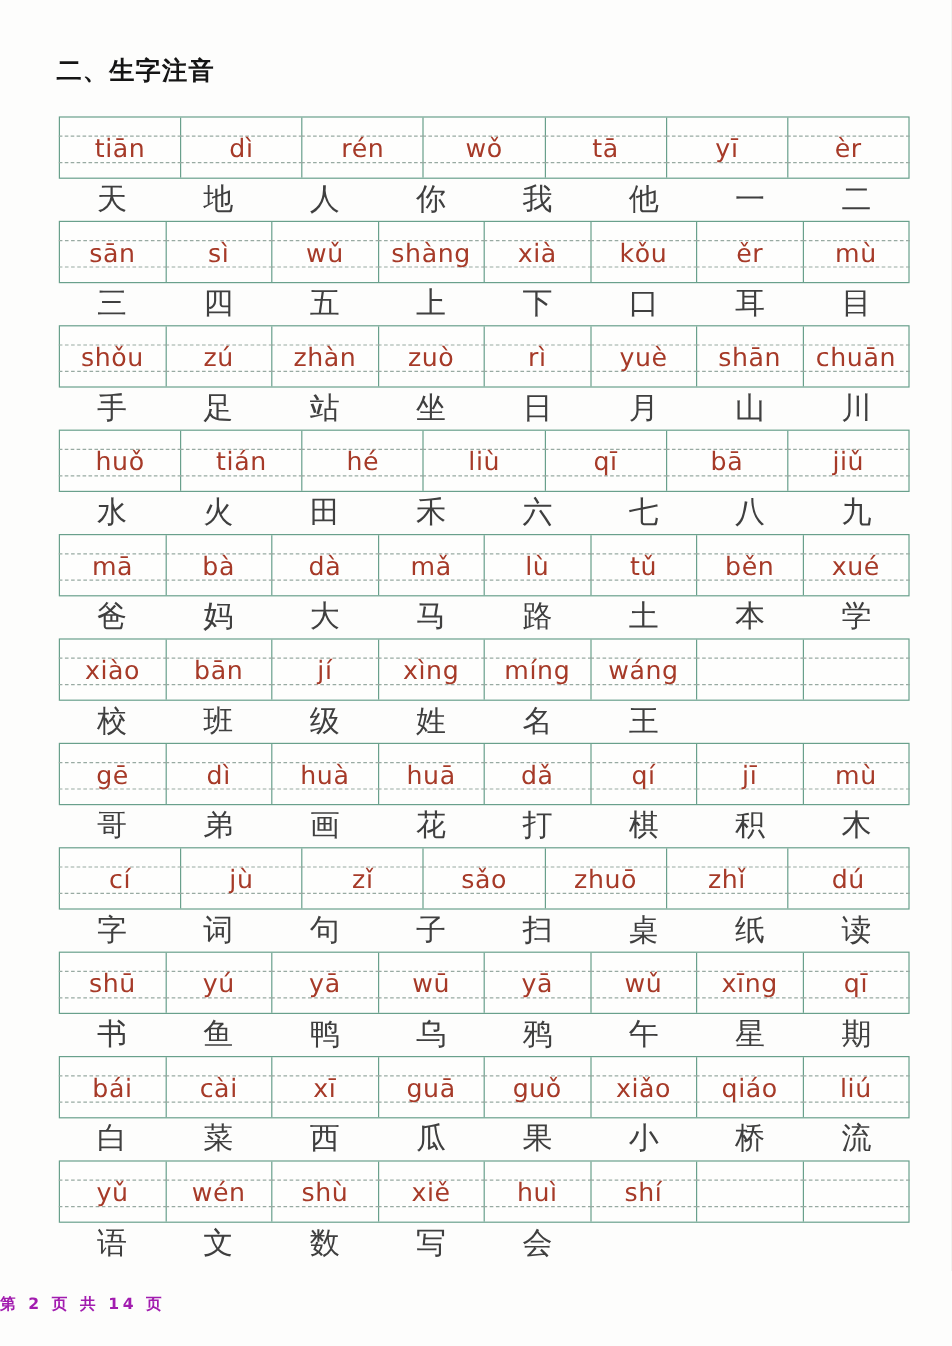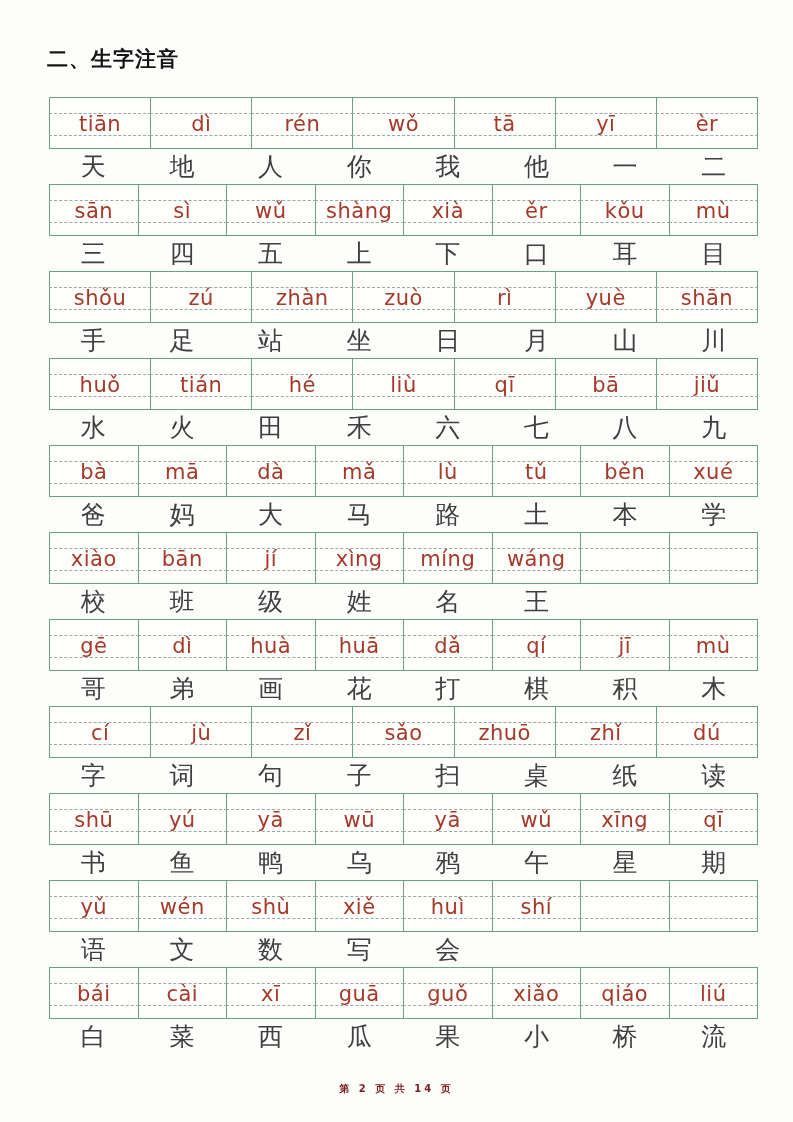--- a/index.html
+++ b/index.html
@@ -70,25 +70,25 @@
     text-align: center;
     line-height: 36px;
     font-size: 25px;
     color: var(--char, #3f3f3f);
     font-family: "Liberation Serif", "DejaVu Serif", serif;
   }
   .footer {
     position: absolute;
     left: 0; right: 0;
     bottom: 26px;
-    text-align: center;
-    font-size: 10px;
+    text-align: left;
+    font-size: 13px;
     font-weight: 600;
     letter-spacing: 3px;
-    color: #7f1d1d;
+    color: #a21caf;
     font-family: "DejaVu Sans", sans-serif;
   }
 </style>
 </head>
 <body>
 
 <div class="page" style="--border: #69a08c; --dashed: #98aaa2; --pinyin: #a63a28; --char: #3f3f3f; --title: #151515; --bg: #fdfdfc;">
   <div class="title">二、生字注音</div>
   <div class="table" id="table">
       <div class="unit">
@@ -137,24 +137,24 @@
           <div class="pcell">
             <span class="ptext">wǔ</span>
           </div>
           <div class="pcell">
             <span class="ptext">shàng</span>
           </div>
           <div class="pcell">
             <span class="ptext">xià</span>
           </div>
           <div class="pcell">
+            <span class="ptext">kǒu</span>
+          </div>
+          <div class="pcell">
             <span class="ptext">ěr</span>
-          </div>
-          <div class="pcell">
-            <span class="ptext">kǒu</span>
           </div>
           <div class="pcell">
             <span class="ptext">mù</span>
           </div>
         </div>
         <div class="char-row">
           <div class="ccell">三</div>
           <div class="ccell">四</div>
           <div class="ccell">五</div>
           <div class="ccell">上</div>
@@ -180,20 +180,23 @@
           </div>
           <div class="pcell">
             <span class="ptext">rì</span>
           </div>
           <div class="pcell">
             <span class="ptext">yuè</span>
           </div>
           <div class="pcell">
             <span class="ptext">shān</span>
           </div>
+          <div class="pcell">
+            <span class="ptext">chuān</span>
+          </div>
         </div>
         <div class="char-row">
           <div class="ccell">手</div>
           <div class="ccell">足</div>
           <div class="ccell">站</div>
           <div class="ccell">坐</div>
           <div class="ccell">日</div>
           <div class="ccell">月</div>
           <div class="ccell">山</div>
           <div class="ccell">川</div>
@@ -230,24 +233,24 @@
           <div class="ccell">禾</div>
           <div class="ccell">六</div>
           <div class="ccell">七</div>
           <div class="ccell">八</div>
           <div class="ccell">九</div>
         </div>
       </div>
       <div class="unit">
         <div class="pinyin-band">
           <div class="pcell">
+            <span class="ptext">mā</span>
+          </div>
+          <div class="pcell">
             <span class="ptext">bà</span>
-          </div>
-          <div class="pcell">
-            <span class="ptext">mā</span>
           </div>
           <div class="pcell">
             <span class="ptext">dà</span>
           </div>
           <div class="pcell">
             <span class="ptext">mǎ</span>
           </div>
           <div class="pcell">
             <span class="ptext">lù</span>
           </div>
@@ -417,20 +420,58 @@
           <div class="ccell">乌</div>
           <div class="ccell">鸦</div>
           <div class="ccell">午</div>
           <div class="ccell">星</div>
           <div class="ccell">期</div>
         </div>
       </div>
       <div class="unit">
         <div class="pinyin-band">
           <div class="pcell">
+            <span class="ptext">bái</span>
+          </div>
+          <div class="pcell">
+            <span class="ptext">cài</span>
+          </div>
+          <div class="pcell">
+            <span class="ptext">xī</span>
+          </div>
+          <div class="pcell">
+            <span class="ptext">guā</span>
+          </div>
+          <div class="pcell">
+            <span class="ptext">guǒ</span>
+          </div>
+          <div class="pcell">
+            <span class="ptext">xiǎo</span>
+          </div>
+          <div class="pcell">
+            <span class="ptext">qiáo</span>
+          </div>
+          <div class="pcell">
+            <span class="ptext">liú</span>
+          </div>
+        </div>
+        <div class="char-row">
+          <div class="ccell">白</div>
+          <div class="ccell">菜</div>
+          <div class="ccell">西</div>
+          <div class="ccell">瓜</div>
+          <div class="ccell">果</div>
+          <div class="ccell">小</div>
+          <div class="ccell">桥</div>
+          <div class="ccell">流</div>
+        </div>
+      </div>
+      <div class="unit">
+        <div class="pinyin-band">
+          <div class="pcell">
             <span class="ptext">yǔ</span>
           </div>
           <div class="pcell">
             <span class="ptext">wén</span>
           </div>
           <div class="pcell">
             <span class="ptext">shù</span>
           </div>
           <div class="pcell">
             <span class="ptext">xiě</span>
@@ -452,53 +493,15 @@
           <div class="ccell">语</div>
           <div class="ccell">文</div>
           <div class="ccell">数</div>
           <div class="ccell">写</div>
           <div class="ccell">会</div>
           <div class="ccell"></div>
           <div class="ccell"></div>
           <div class="ccell"></div>
         </div>
       </div>
-      <div class="unit">
-        <div class="pinyin-band">
-          <div class="pcell">
-            <span class="ptext">bái</span>
-          </div>
-          <div class="pcell">
-            <span class="ptext">cài</span>
-          </div>
-          <div class="pcell">
-            <span class="ptext">xī</span>
-          </div>
-          <div class="pcell">
-            <span class="ptext">guā</span>
-          </div>
-          <div class="pcell">
-            <span class="ptext">guǒ</span>
-          </div>
-          <div class="pcell">
-            <span class="ptext">xiǎo</span>
-          </div>
-          <div class="pcell">
-            <span class="ptext">qiáo</span>
-          </div>
-          <div class="pcell">
-            <span class="ptext">liú</span>
-          </div>
-        </div>
-        <div class="char-row">
-          <div class="ccell">白</div>
-          <div class="ccell">菜</div>
-          <div class="ccell">西</div>
-          <div class="ccell">瓜</div>
-          <div class="ccell">果</div>
-          <div class="ccell">小</div>
-          <div class="ccell">桥</div>
-          <div class="ccell">流</div>
-        </div>
-      </div>
     </div>
   <div class="footer">第 2 页 共 14 页</div>
 </div>
 
 </body></html>

